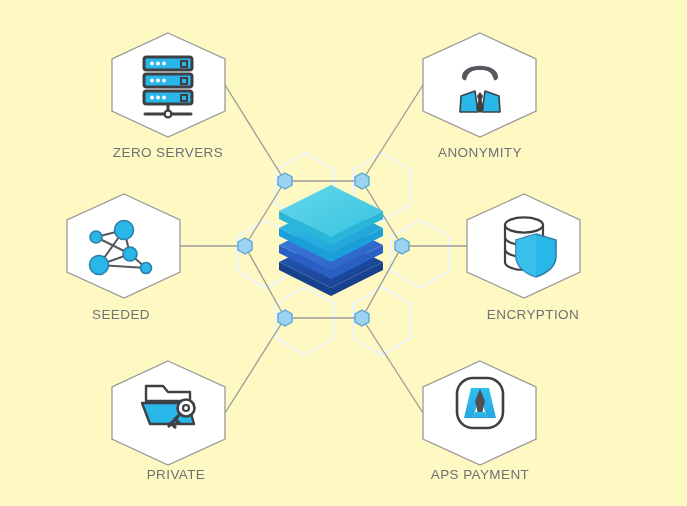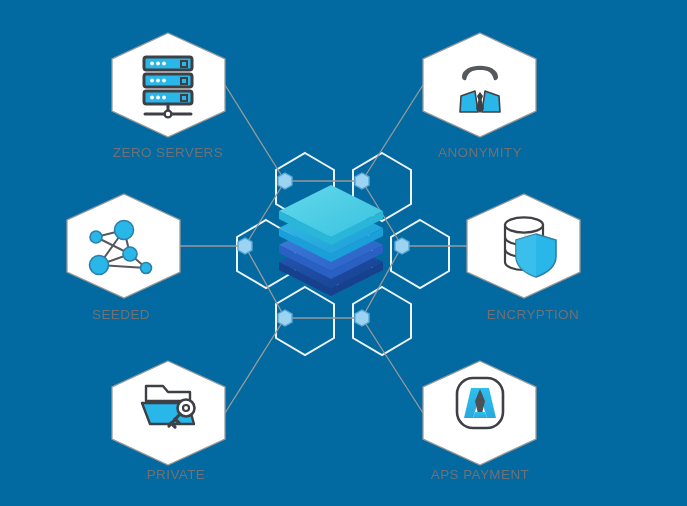--- a/index.html
+++ b/index.html
@@ -7,21 +7,21 @@
     padding: 0;
     background: #ffffff;
   }
   body {
     font-family: "Liberation Sans", sans-serif;
   }
   #stage {
     position: relative;
     width: 687px;
     height: 506px;
-    background: #0369a1;
+    background: #fef9c3;
     overflow: hidden;
   }
   #diagram-svg {
     position: absolute;
     left: 0;
     top: 0;
     width: 687px;
     height: 506px;
   }
   .node-label {

